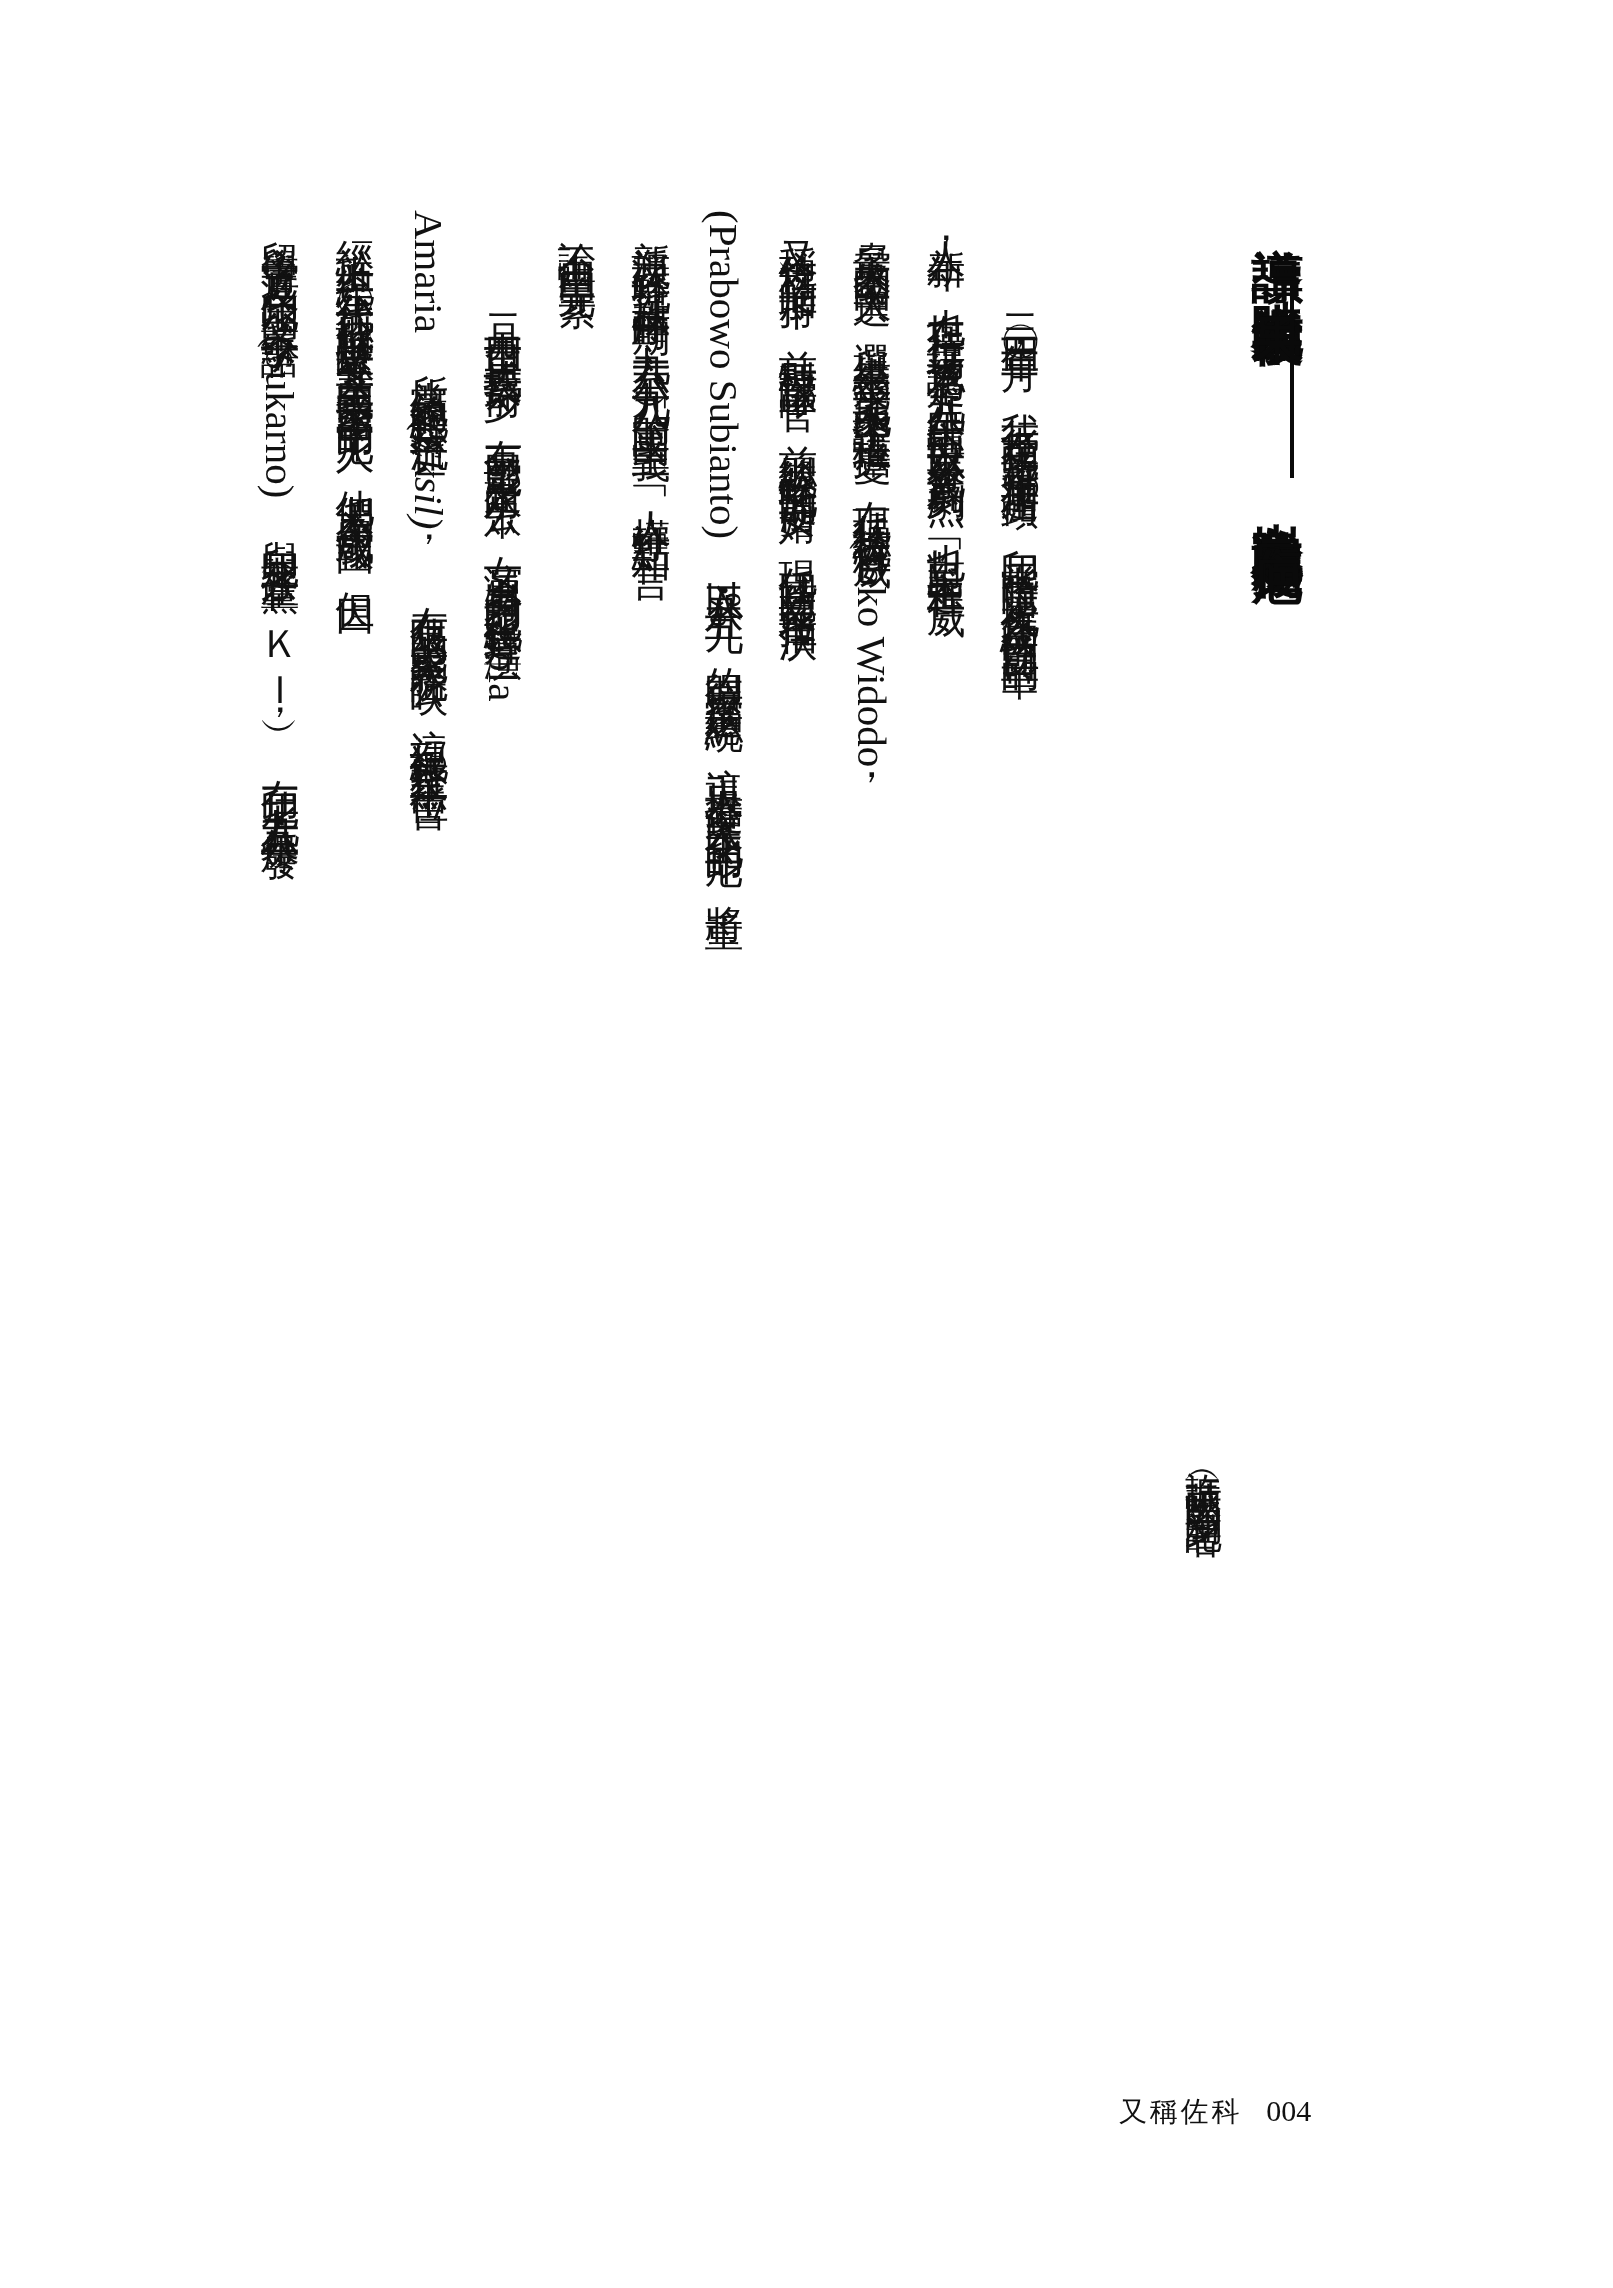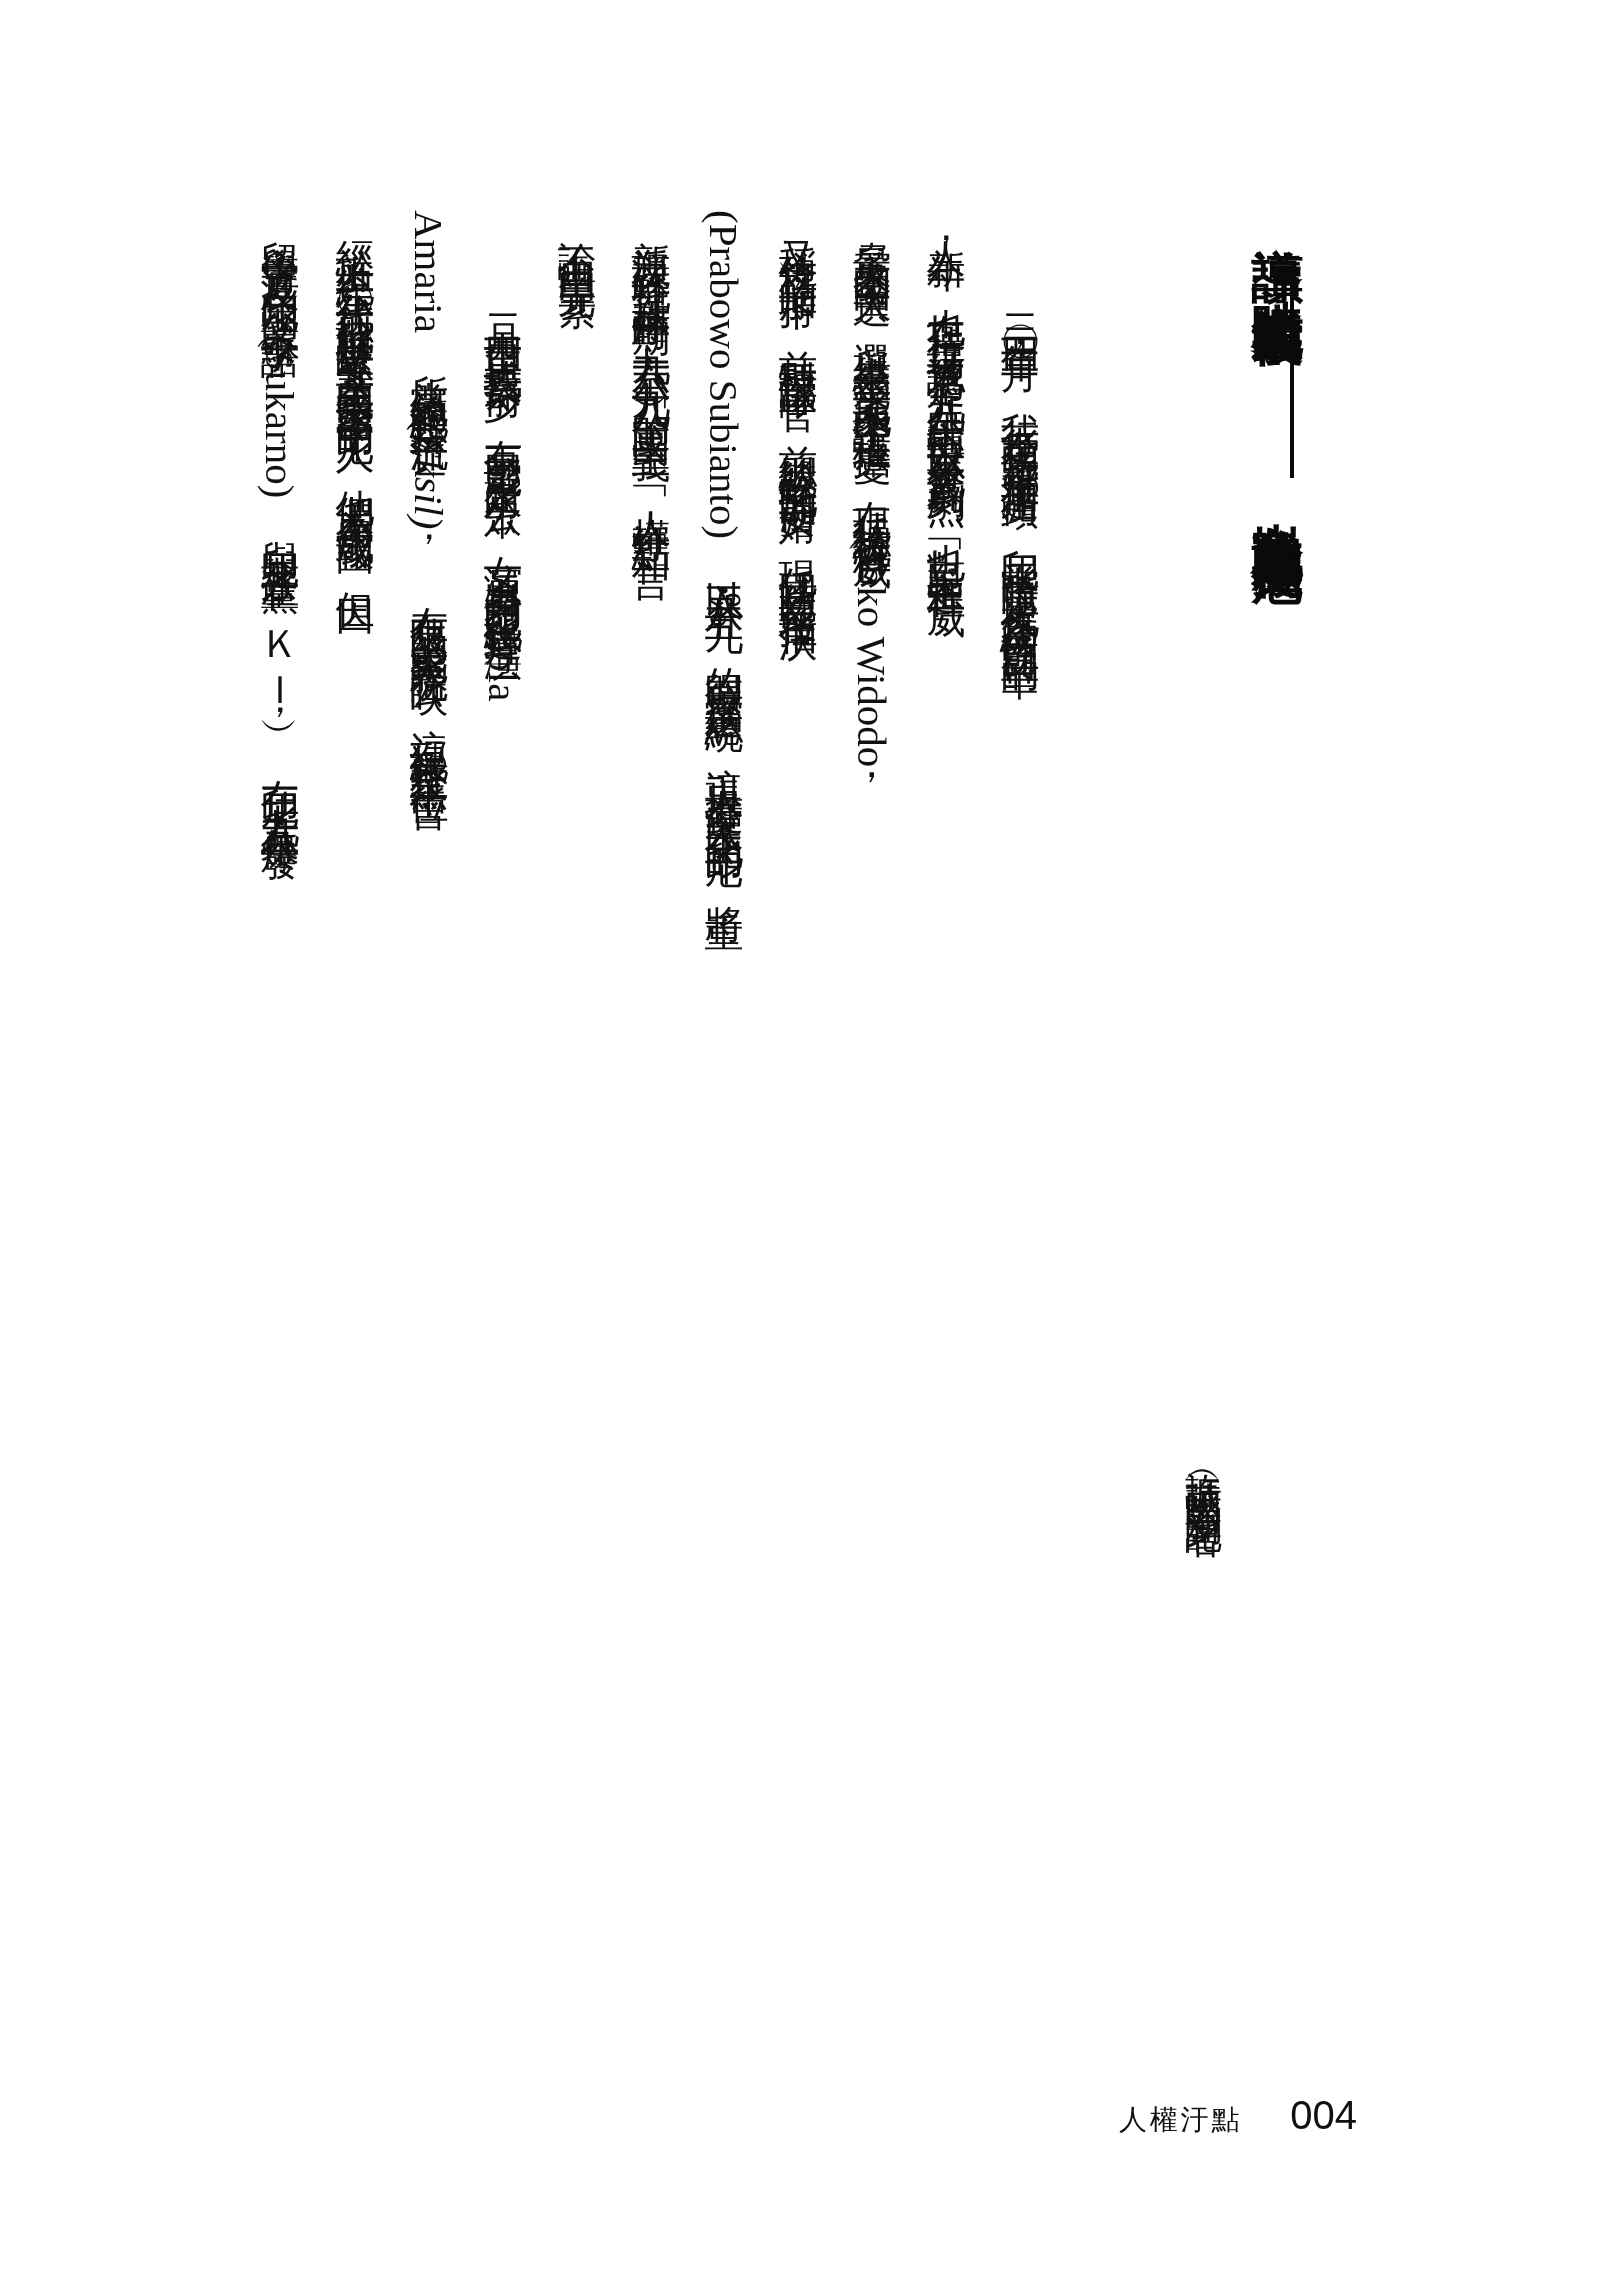--- a/index.html
+++ b/index.html
@@ -87,23 +87,23 @@
     left: 1119px;
     font-size: 28px;
     white-space: nowrap;
     color: #111;
   }
   .footer .book-title {
     letter-spacing: 2.8px;
   }
   .footer .page-number {
     display: inline-block;
-    margin-left: 48px;
-    font-family: Liberation Sans, sans-serif;
-    font-size: 40px;
+    margin-left: 24px;
+    font-family: Liberation Serif, serif;
+    font-size: 30px;
   }
 </style>
 </head>
 <body>
 
 <div class="page">
 
   <div class="title">
     <span>導讀</span><span class="gap"></span><span>時光流逝的後果</span><span class="dash"></span><span>嵌入冷戰的印尼歷史傷疤</span>
   </div>
@@ -148,17 +148,17 @@
 
   <div class="col" style="left:332px; top:210px;">
     <span>經於上世紀六〇年代前往蘇聯與東歐等共產主義國家留學的印尼人，他們本為學成報國，但因</span>
   </div>
 
   <div class="col" style="left:257px; top:210px;">
     <span>留學管道涉及「印尼國父」蘇卡諾 </span><span class="latin">(Sukarno) </span><span>與印尼共產黨（ＰＫＩ），在印尼一九六五年爆發</span>
   </div>
 
   <div class="footer">
-    <span class="book-title">人權汙點</span><span class="page-number">004</span>
+    <span class="book-title">又稱佐科</span><span class="page-number">004</span>
   </div>
 
 </div>
 
 
 </body></html>

